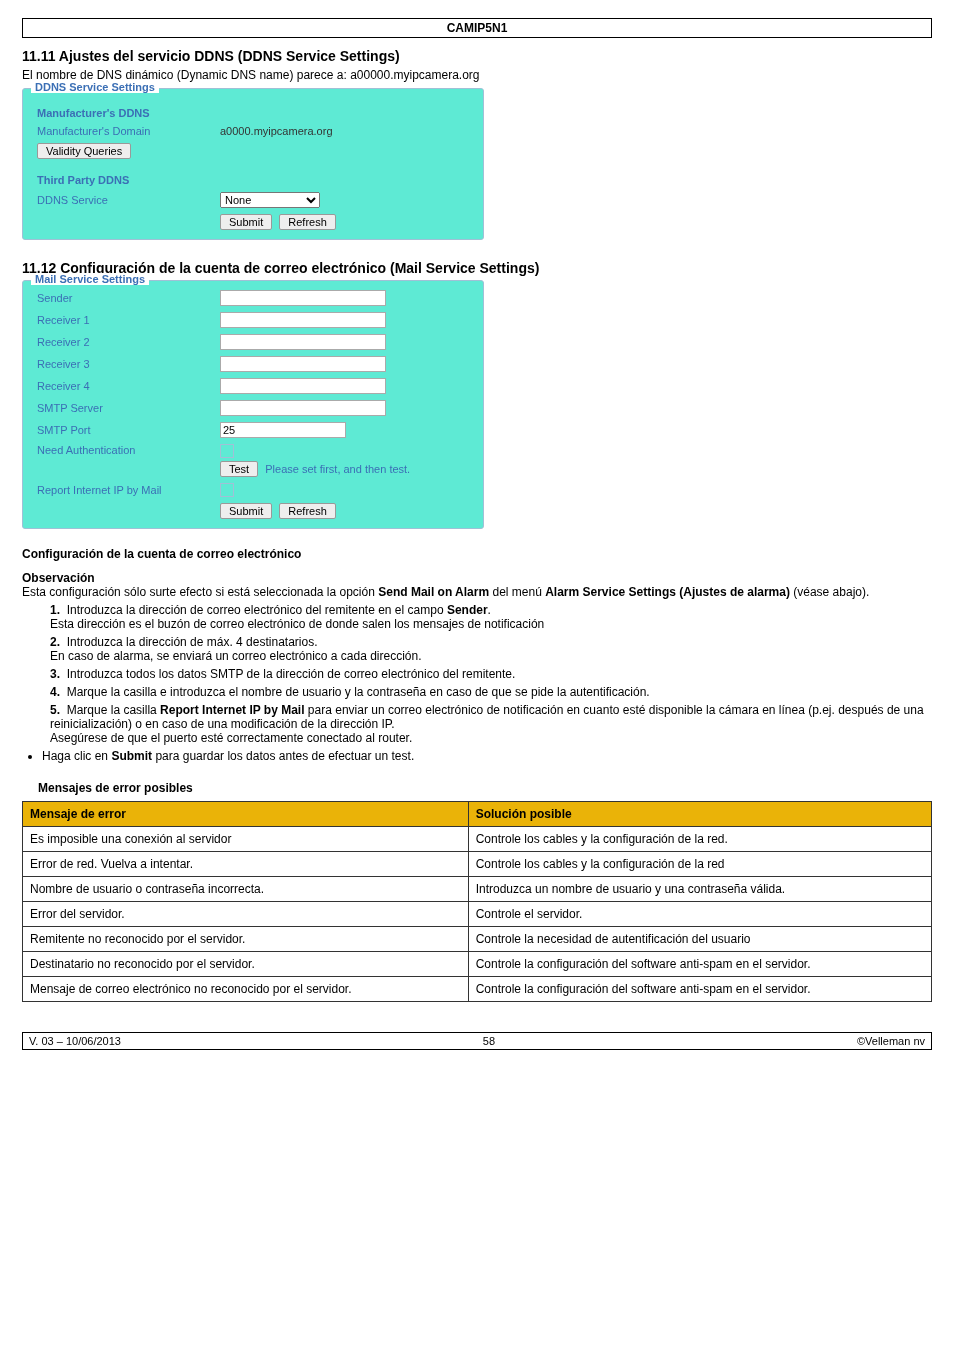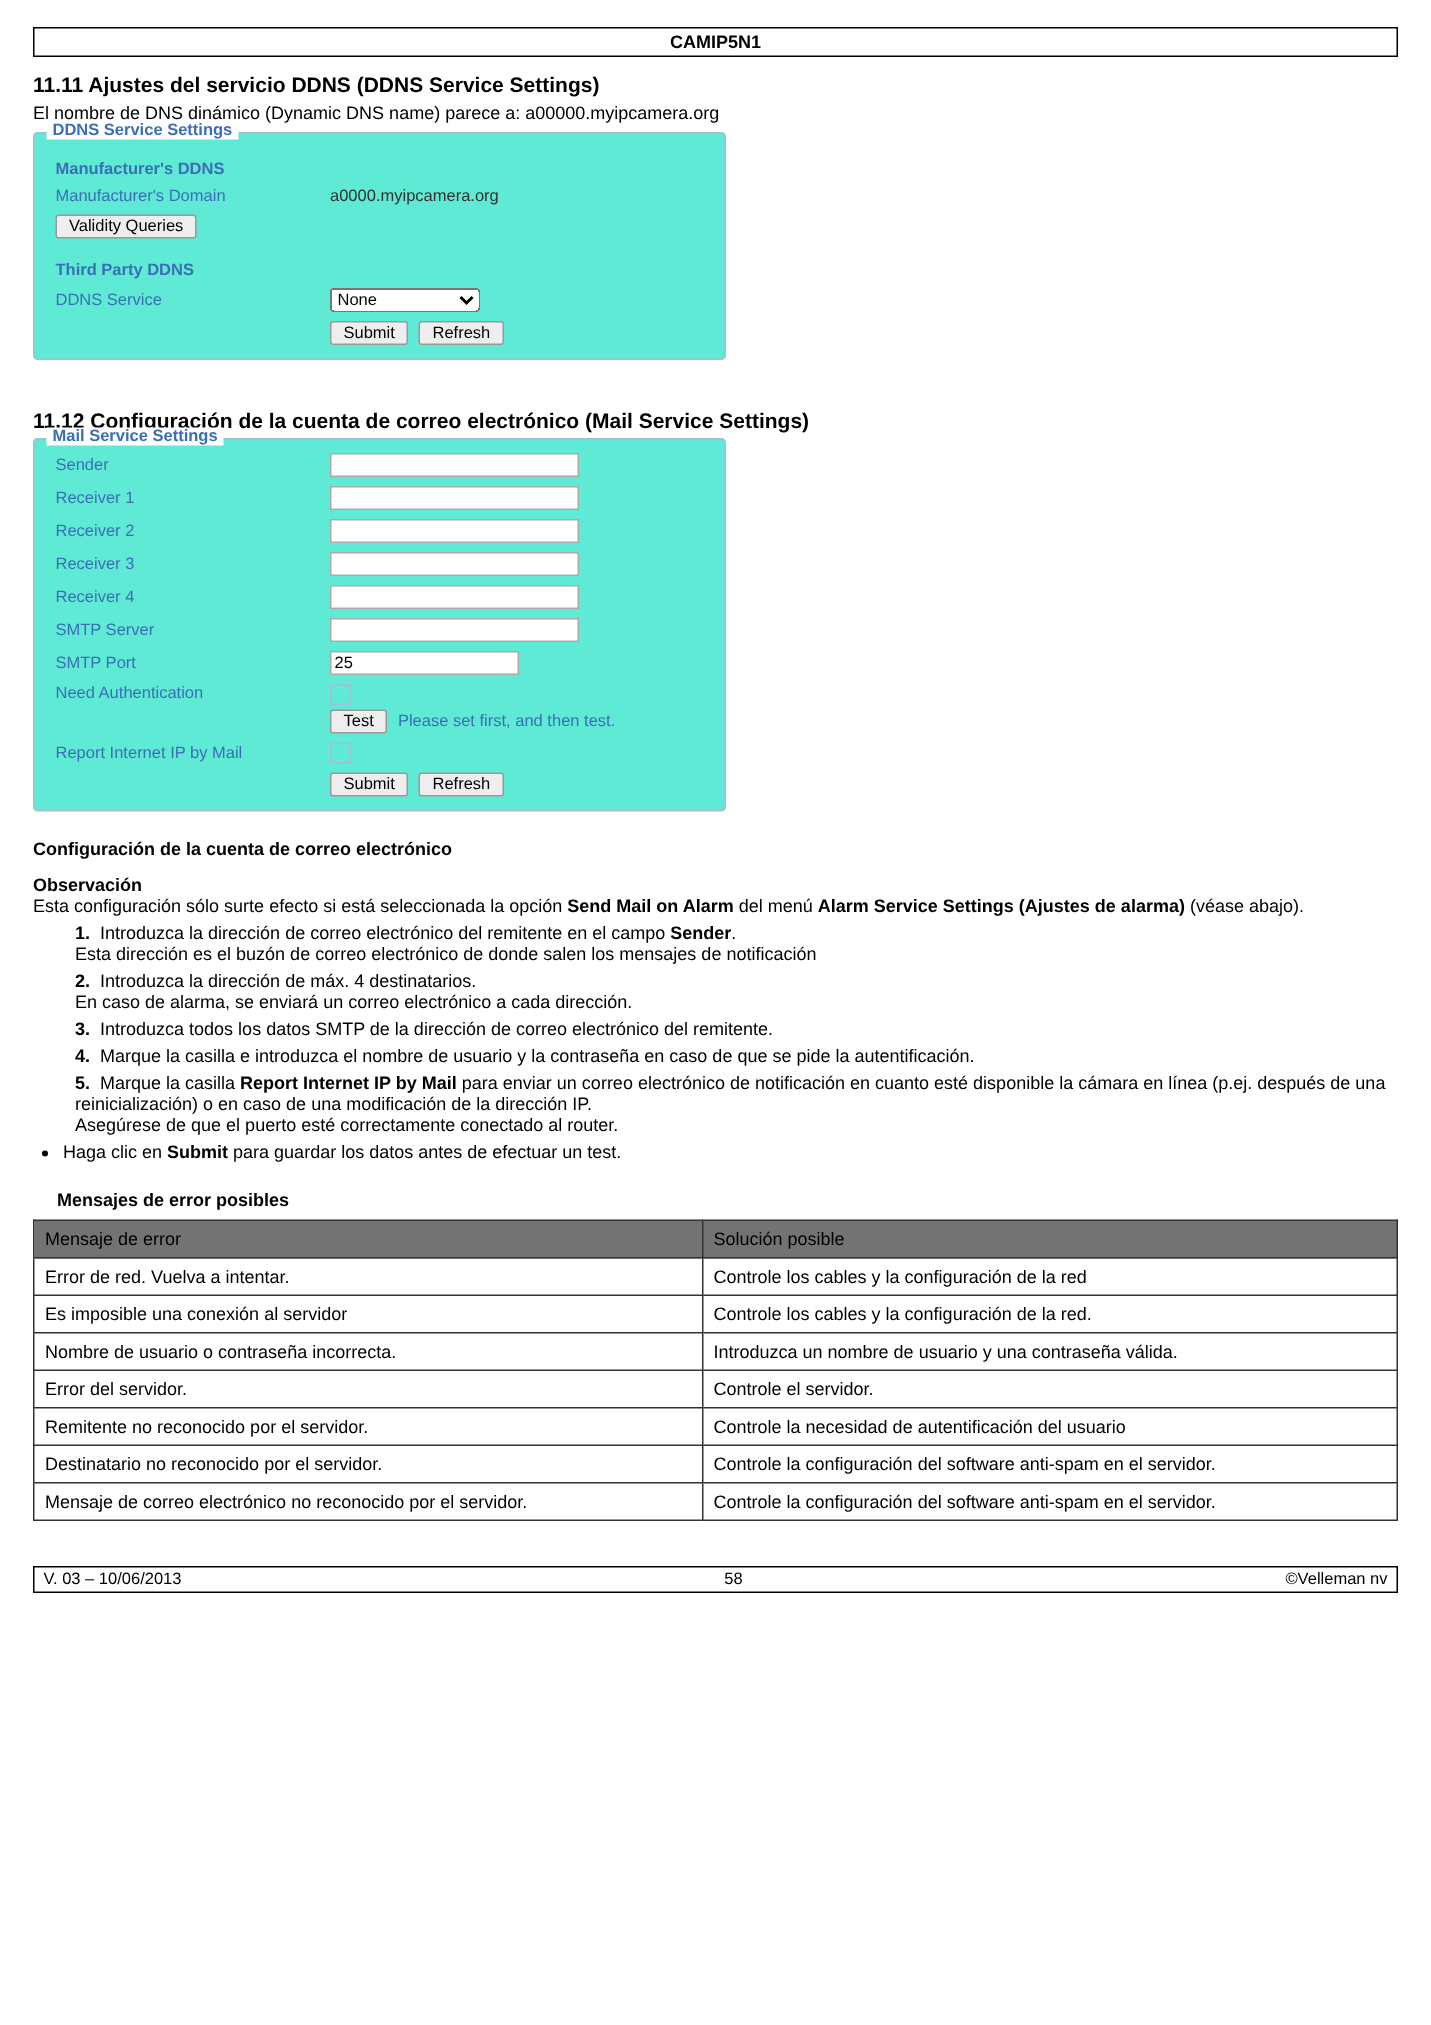--- a/index.html
+++ b/index.html
@@ -20,21 +20,21 @@
 .note { font-size: 11px; color: #3b6fb5; }
 .section-sub { font-weight: bold; margin-top: 18px; margin-bottom: 2px; }
 .obs { font-weight: bold; margin-top: 10px; }
 ol.custom { margin: 4px 0 4px 28px; padding: 0; }
 ol.custom li { margin-bottom: 4px; font-size: 12px; }
 ol.custom li strong { font-weight: bold; }
 ul.bul { margin: 4px 0 4px 20px; padding: 0; list-style: disc; }
 ul.bul li { margin-bottom: 2px; }
 table.err { border-collapse: collapse; width: 100%; margin-top: 6px; border: 1px solid #333; }
 table.err th, table.err td { border: 1px solid #333; padding: 5px 7px; text-align: left; font-size: 12px; vertical-align: top; }
-table.err th { background: #737373; font-weight: normal; }
+table.err th { background: #eab308; font-weight: bold; }
 .footer { margin-top: 30px; border: 1px solid #000; padding: 2px 6px; font-size: 11px; display: flex; justify-content: space-between; }
 .chk { width: 12px; height: 12px; border: 1px solid #a0c0d6; display: inline-block; vertical-align: middle; margin-right: 2px; }
 </style>
 </head>
 <body>
 
 <div class="top-box">CAMIP5N1</div>
 
 <div class="h2">11.11 Ajustes del servicio DDNS (DDNS Service Settings)</div>
 <div class="intro">El nombre de DNS dinámico (Dynamic DNS name) parece a: a00000.myipcamera.org</div>
@@ -64,21 +64,21 @@
           <td></td>
           <td>
       <button class="btn">Submit</button>
       <button class="btn">Refresh</button>
     </td>
         </tr>
   </tbody>
     </table>
 </div>
 
-<div class="h2" style="margin-top:32px;">11.12 Configuración de la cuenta de correo electrónico (Mail Service Settings)</div>
+<div class="h2" style="margin-top:20px;">11.12 Configuración de la cuenta de correo electrónico (Mail Service Settings)</div>
 
 <div class="panel">
   <div class="panel-legend">Mail Service Settings</div>
   <table>
     <tbody>
         <tr>
           <td style="width:175px;">Sender</td>
           <td><input type="text" style=""></td>
         </tr>
     <tr>
@@ -159,26 +159,26 @@
 
 <div class="section-sub" style="margin-top:18px;margin-left:16px;">Mensajes de error posibles</div>
 
 <table class="err">
   <tbody>
       <tr>
     <th>Mensaje de error</th>
     <th>Solución posible</th>
   </tr>
   <tr>
+        <td>Es imposible una conexión al servidor</td>
+        <td>Controle los cables y la configuración de la red.</td>
+      </tr>
+  <tr>
         <td>Error de red. Vuelva a intentar.</td>
         <td>Controle los cables y la configuración de la red</td>
-      </tr>
-  <tr>
-        <td>Es imposible una conexión al servidor</td>
-        <td>Controle los cables y la configuración de la red.</td>
       </tr>
   <tr>
         <td>Nombre de usuario o contraseña incorrecta.</td>
         <td>Introduzca un nombre de usuario y una contraseña válida.</td>
       </tr>
   <tr>
         <td>Error del servidor.</td>
         <td>Controle el servidor.</td>
       </tr>
   <tr>

